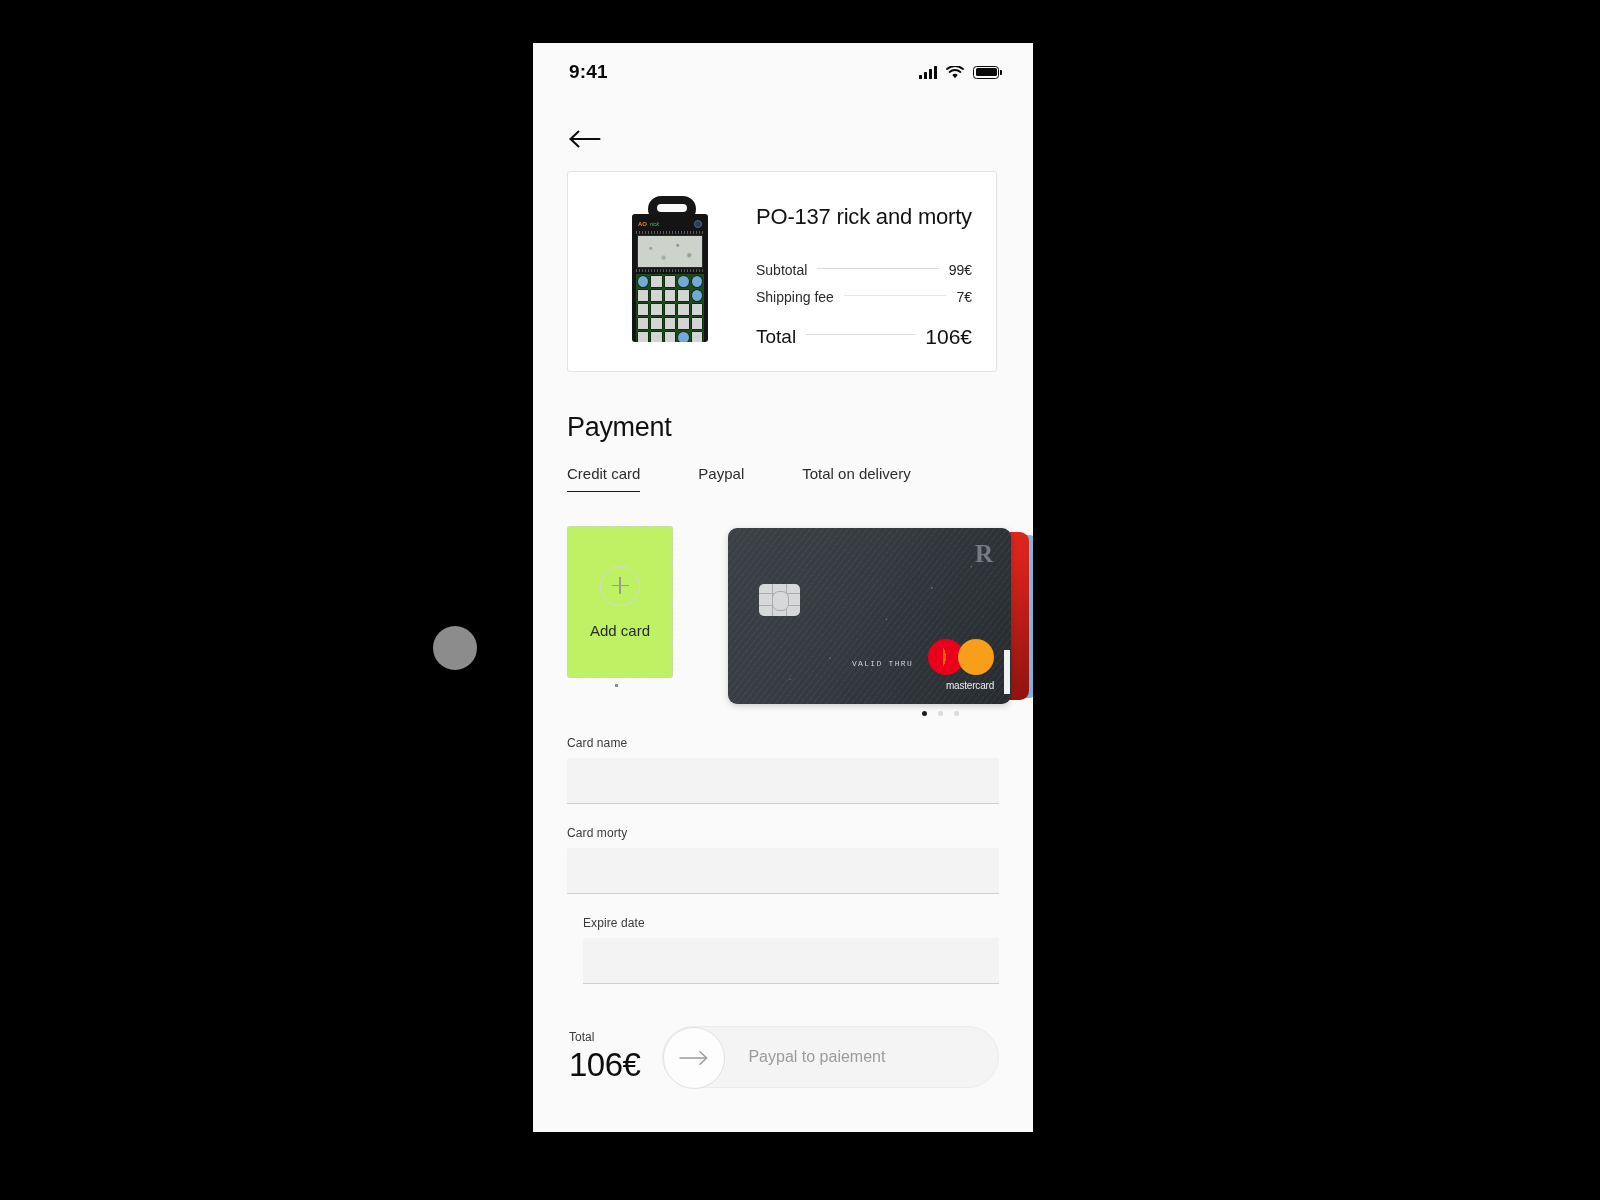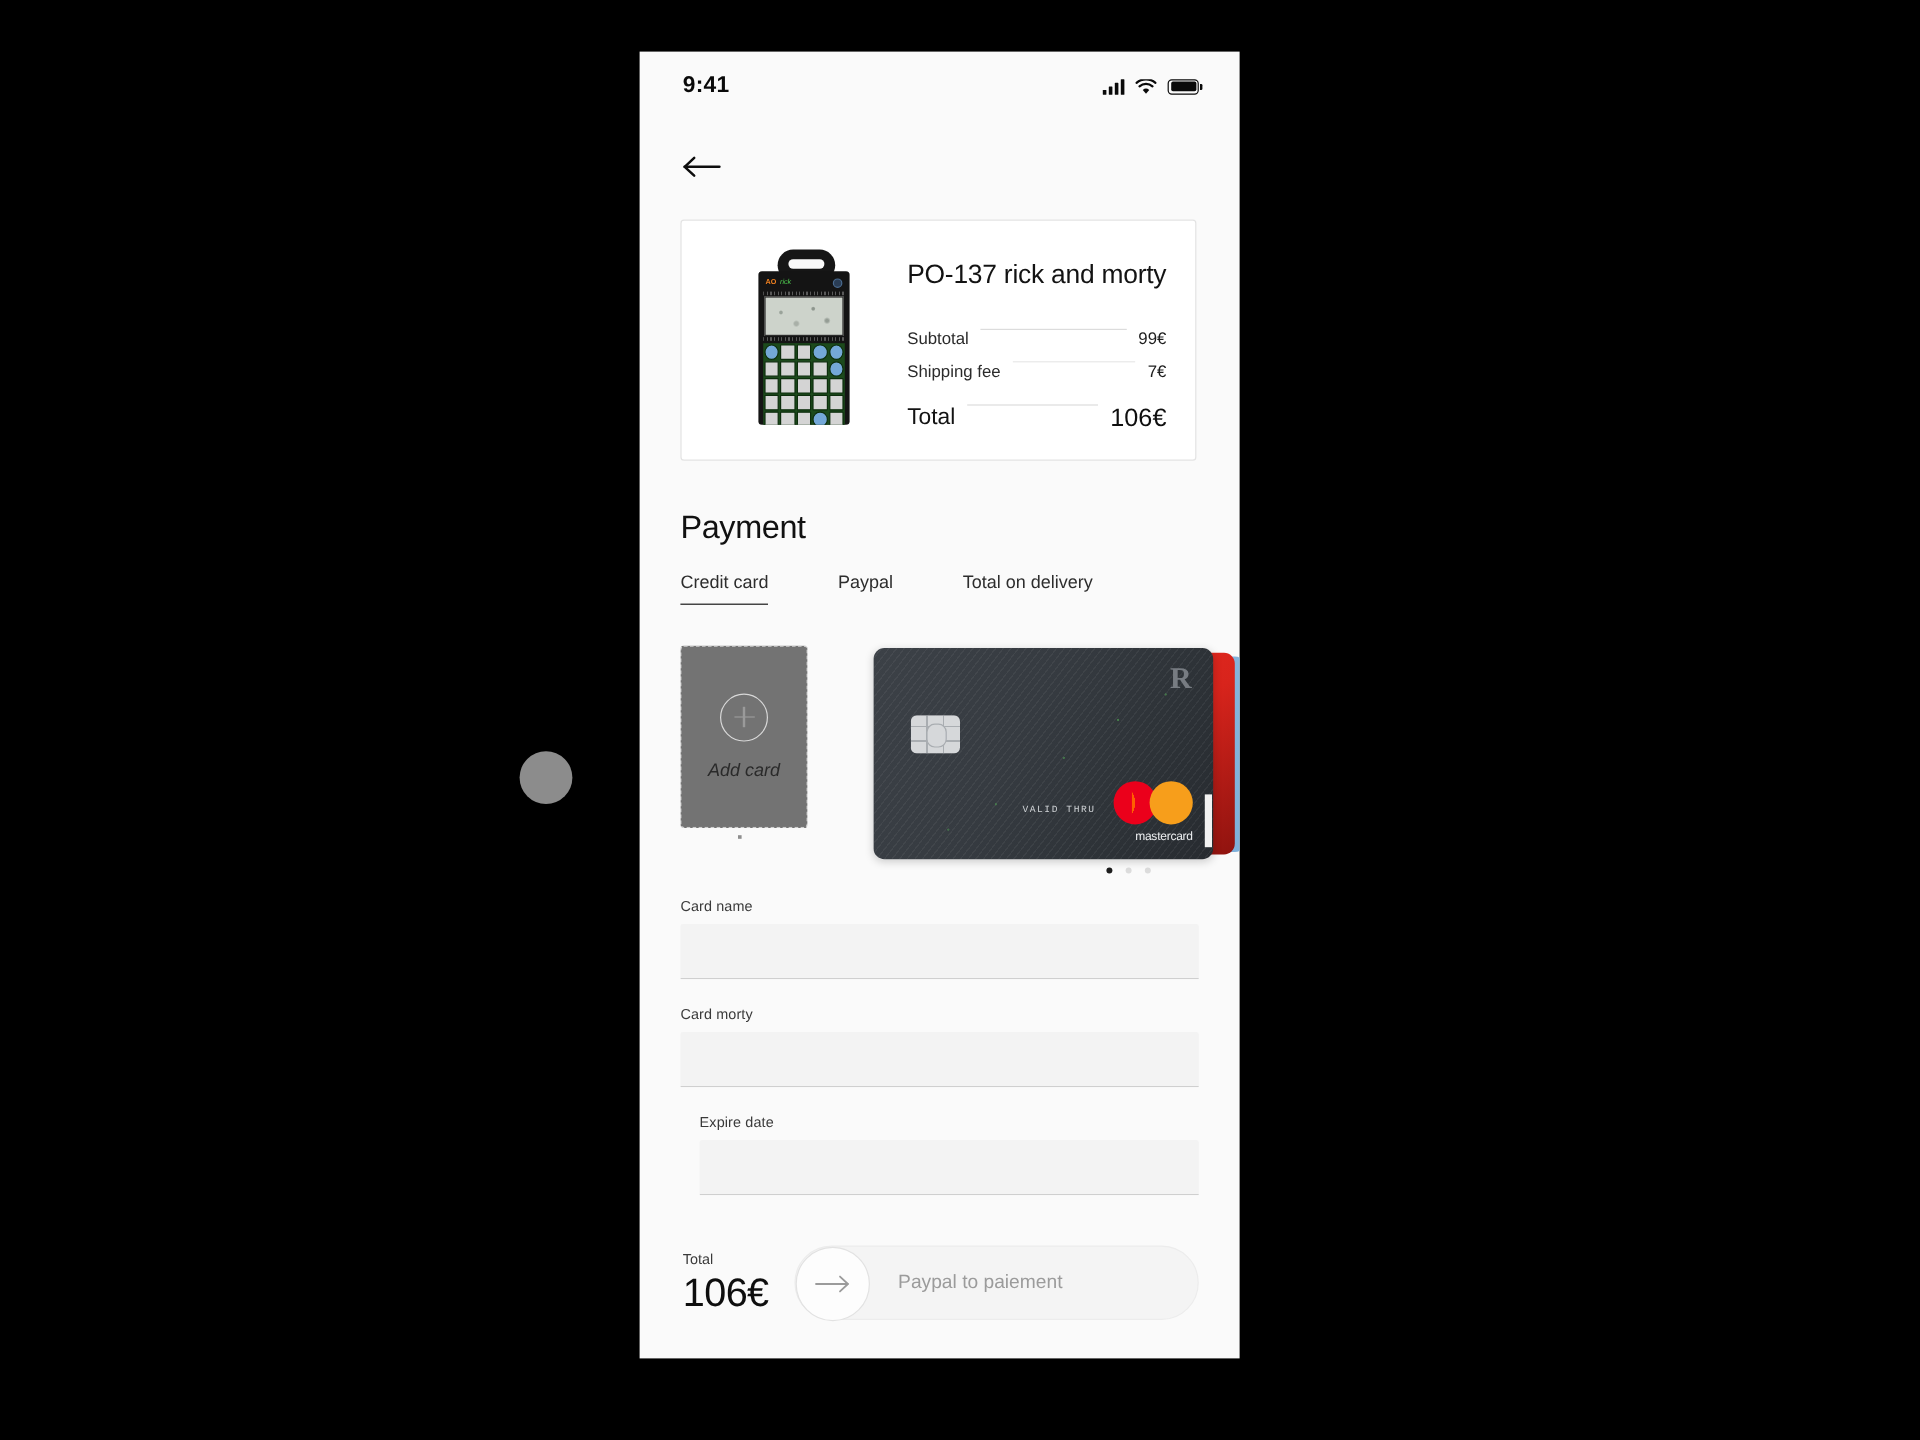--- a/index.html
+++ b/index.html
@@ -53,21 +53,21 @@
   .batt span { display:block; width:100%; height:100%; background:#0a0a0a; border-radius:1.5px; }
 
   
   .backrow { padding: 24px 0 0 36px; }
   .back-btn {
     width: 34px; height: 28px; display: flex; align-items: center; cursor: pointer;
   }
 
   
   .product-card {
-    margin: 30px 36px 0 34px;
+    margin: 18px 36px 0 34px;
     border: 1px solid #e3e3e3;
     background: #fff;
     border-radius: 3px;
     display: flex;
     padding: 16px 24px 22px 22px;
     min-height: 183px;
   }
   .product-thumb {
     width: 160px; flex: 0 0 160px;
     display: flex; align-items: center; justify-content: center;
@@ -113,21 +113,21 @@
   }
   .po-pcb i { background: #d4d4d4; border-radius: 1px; border:1px solid #0d2d0d; }
   .po-pcb i.blue { background: #74a8d8; border-radius: 50%; }
 
   .product-info { flex: 1; padding-left: 6px; padding-top: 16px; }
   .product-title {
     font-size: 22px; color: #131313; font-weight: 400; letter-spacing: -.2px;
     margin-bottom: 32px;
   }
   .price-row {
-    display: flex; align-items: flex-start; margin-bottom: 11px;
+    display: flex; align-items: center; margin-bottom: 11px;
   }
   .price-row .lbl { font-size: 14px; color: #2b2b2b; }
   .price-row .lead { flex: 1; border-bottom: 1px solid #dcdcdc; margin: 0 10px 4px 10px; }
   .price-row .val { font-size: 14px; color: #1c1c1c; }
   .price-row.subtle .lead { border-bottom: 1px solid #e8e8e8; }
   .price-row.total { margin-top: 20px; margin-bottom: 0; }
   .price-row.total .lbl { font-size: 19px; color: #131313; }
   .price-row.total .val { font-size: 21px; color: #0f0f0f; }
   .price-row.total .lead { margin-bottom: 6px; }
 
@@ -144,21 +144,21 @@
   .tab.active { border-bottom-color: #1a1a1a; }
 
   
   .carousel {
     position: relative; margin: 34px 0 0 34px; height: 175px;
   }
   .add-card {
     position: absolute; left: 0; top: 0; width: 106px; height: 152px;
     border: 1.6px dashed #cfcfcf; border-radius: 3px;
     display: flex; flex-direction: column; align-items: center; justify-content: center;
-    cursor: pointer; background: #737373; font-style: italic;
+    cursor: pointer; background: #bef264;
   }
   .plus-circle {
     width: 40px; height: 40px; border-radius: 50%; border: 1.2px solid #d8d8d8;
     display: flex; align-items: center; justify-content: center; position: relative;
   }
   .plus-circle::before, .plus-circle::after {
     content:""; position:absolute; background:#9a9a9a;
   }
   .plus-circle::before { width: 17px; height: 1.2px; }
   .plus-circle::after { width: 1.2px; height: 17px; }

